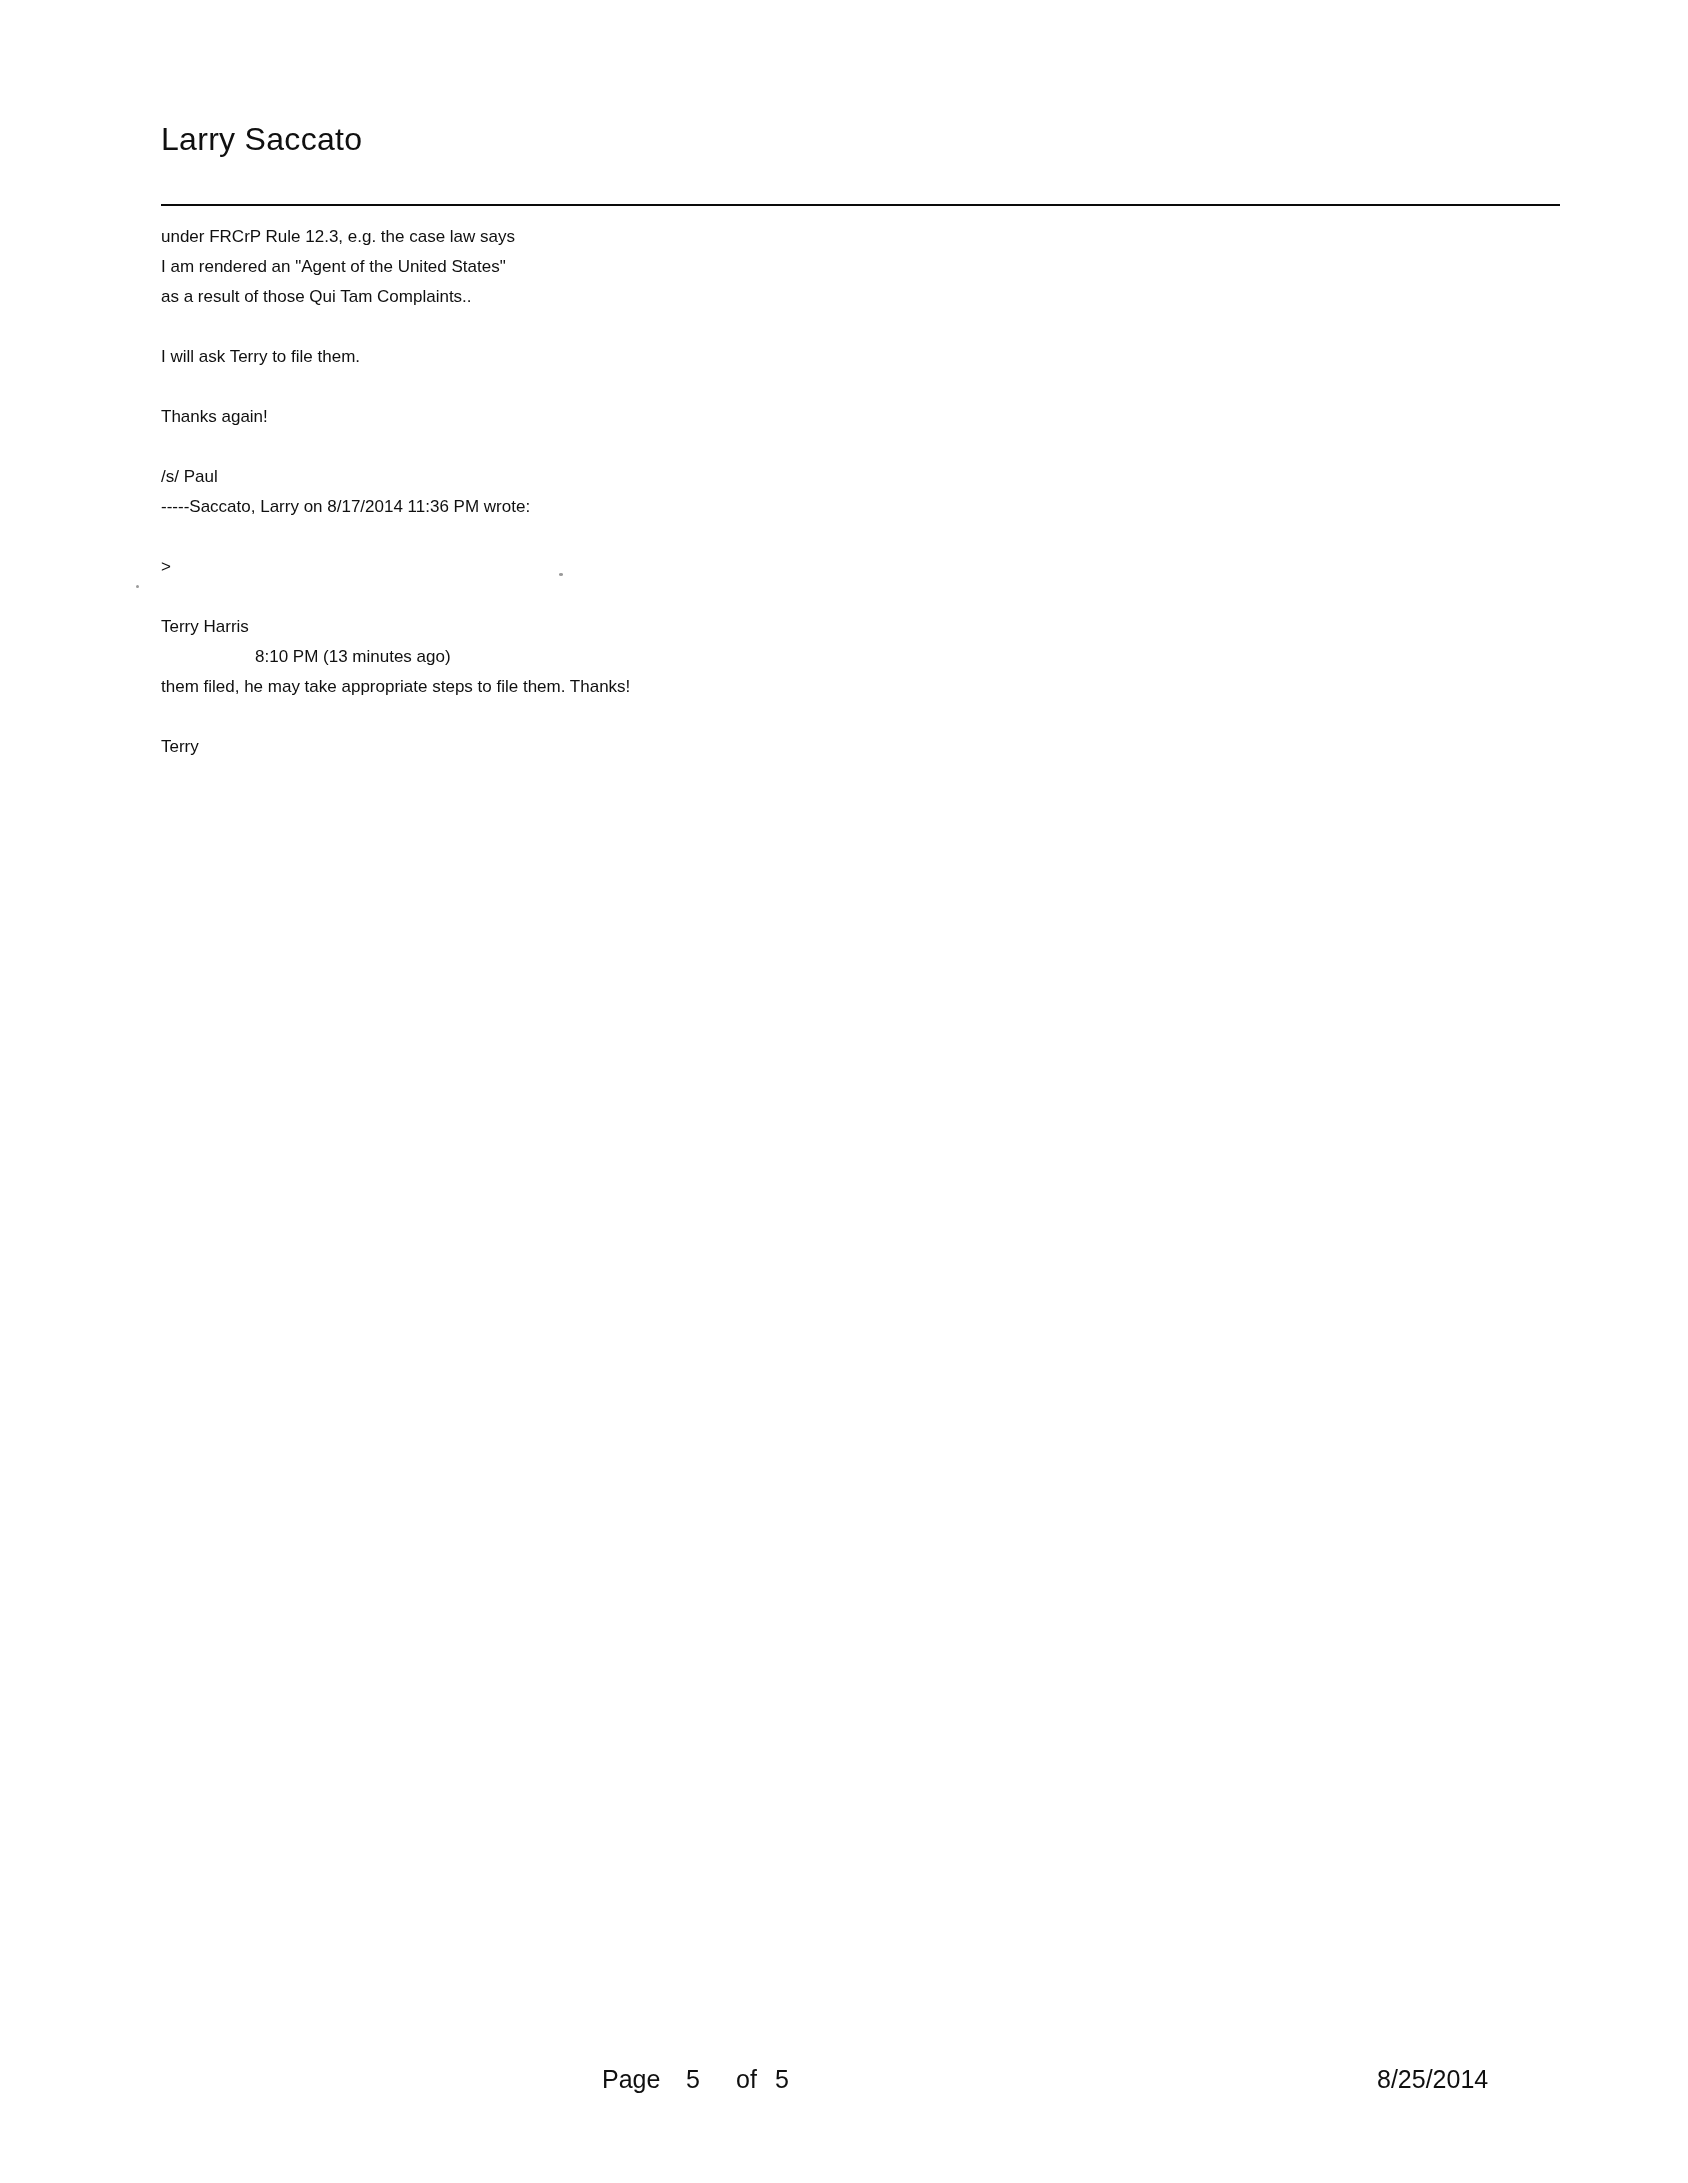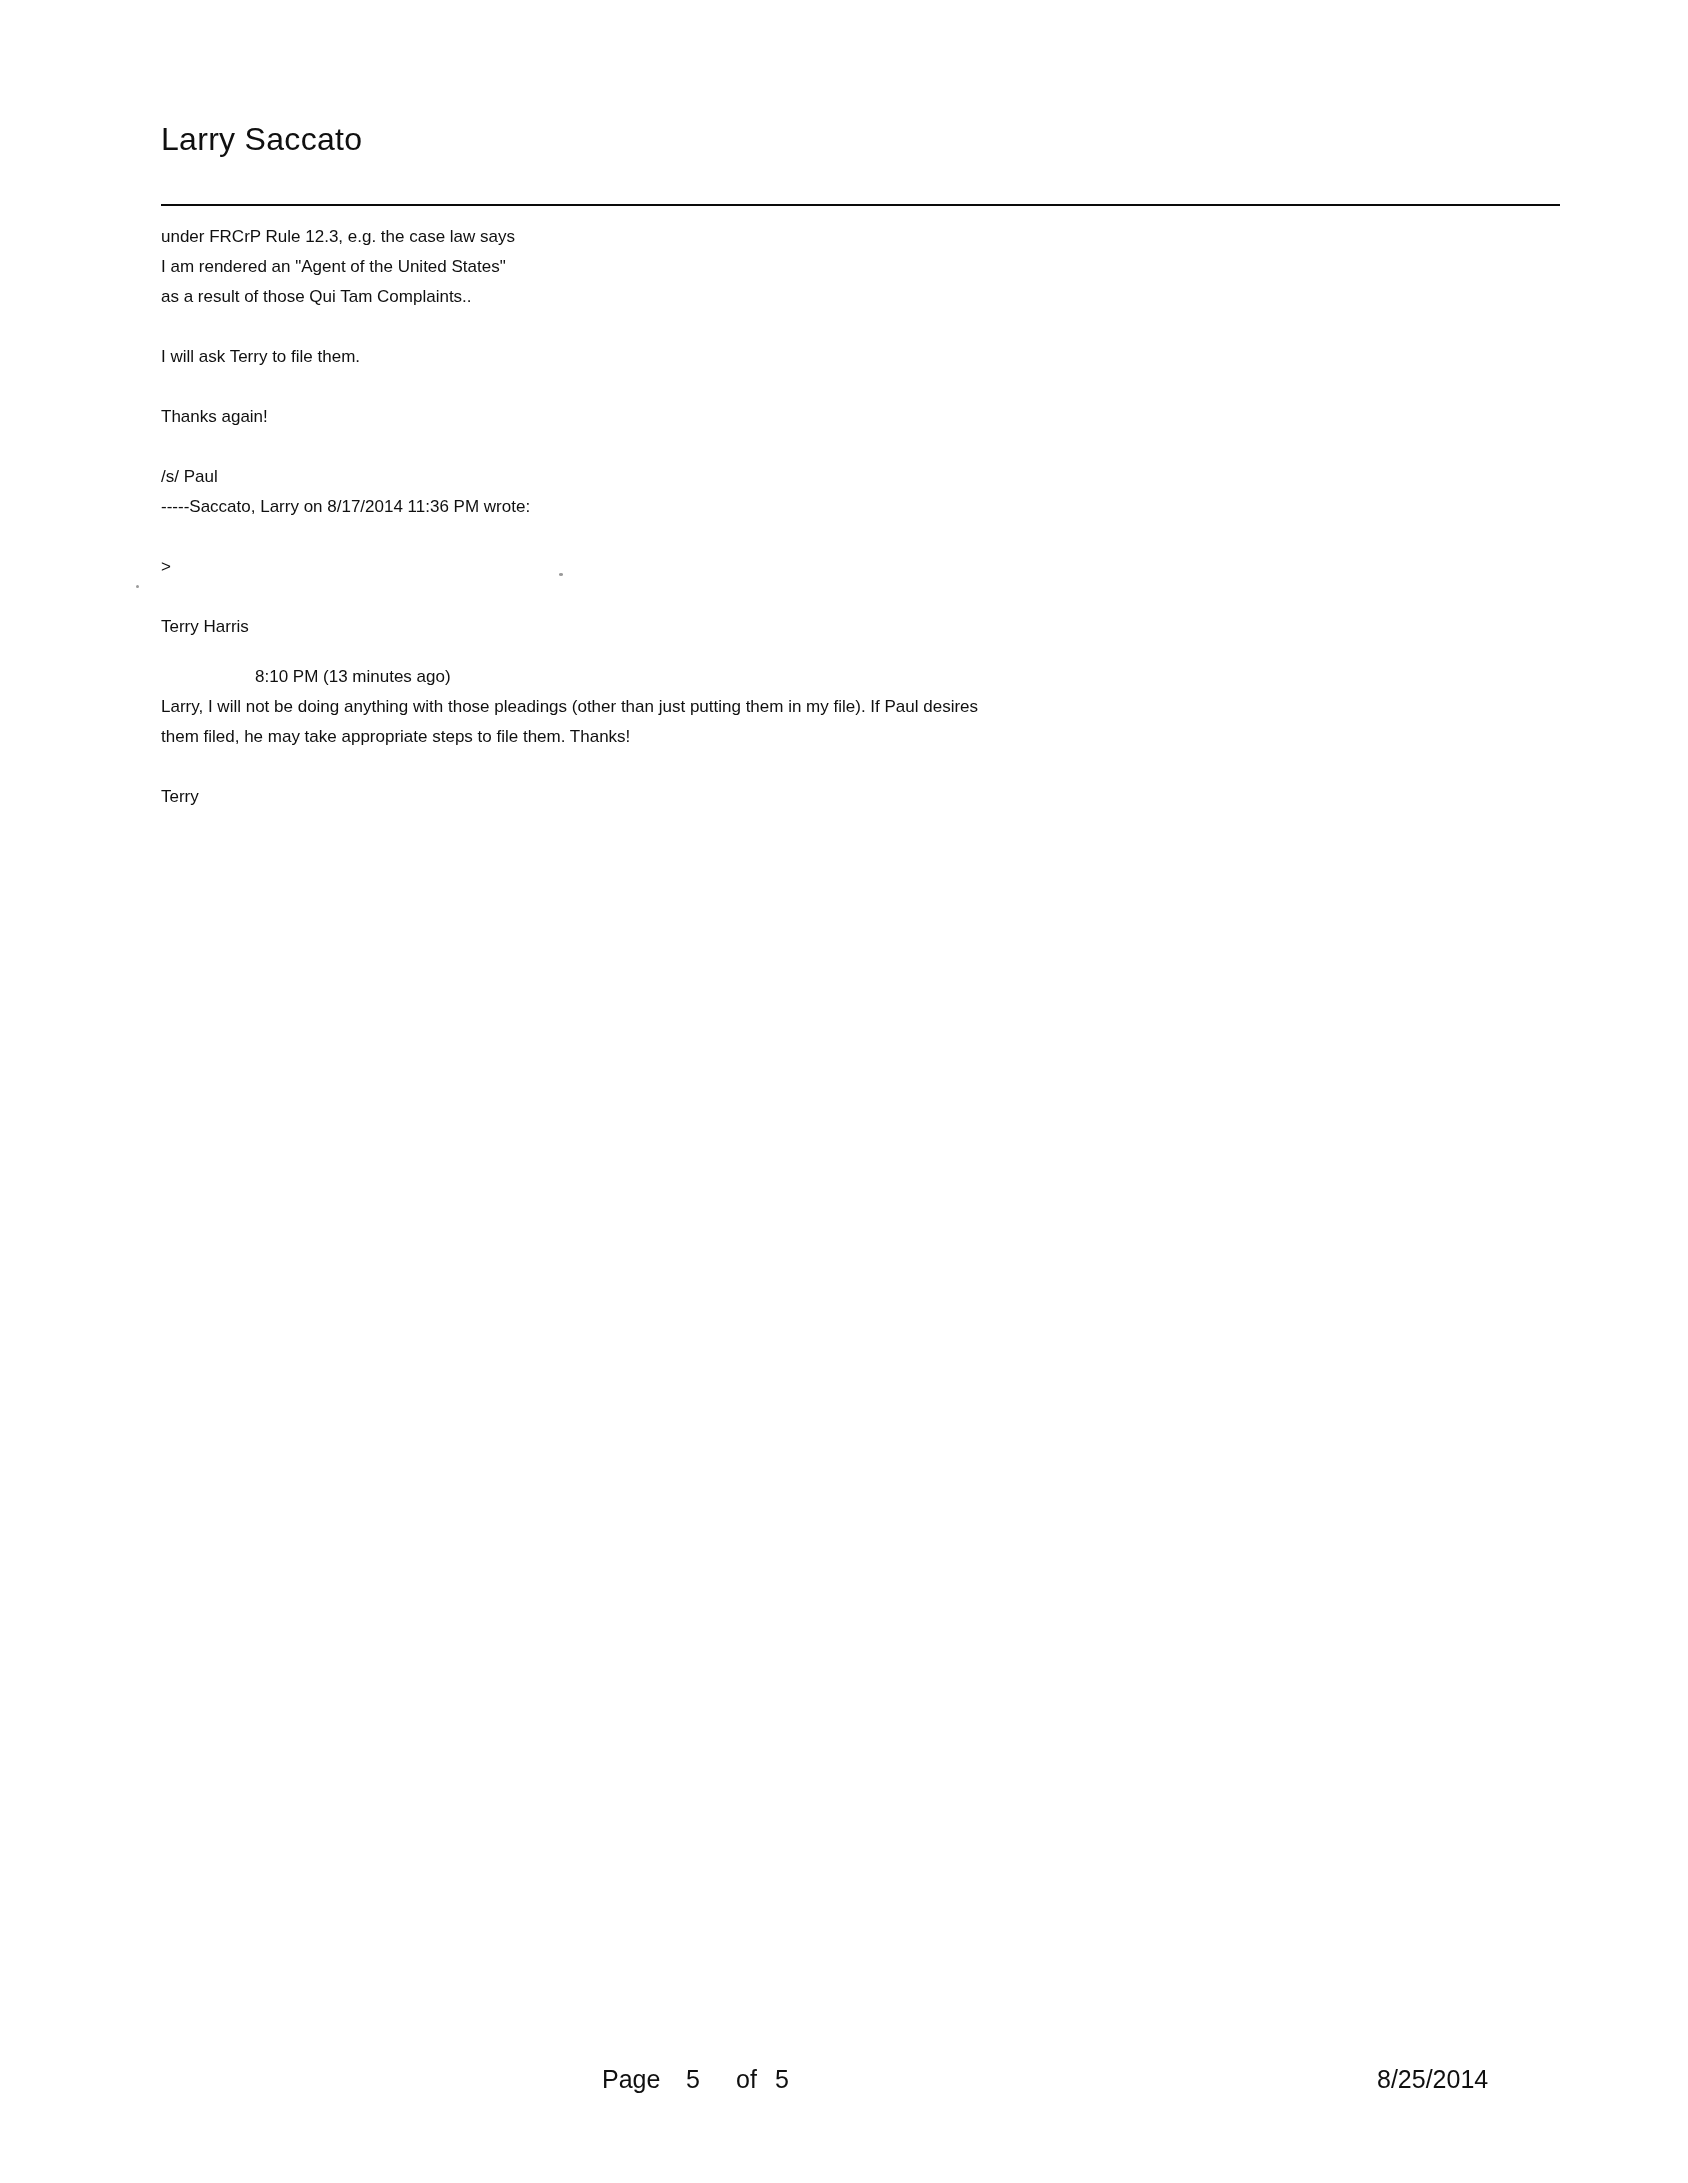--- a/index.html
+++ b/index.html
@@ -37,21 +37,21 @@
   }
   .body-block {
     margin-top: 16px;
     font-size: 17px;
     line-height: 30px;
   }
   .line {
     min-height: 30px;
     white-space: pre-wrap;
   }
-  .indent-1 { padding-left: 94px; margin-top: 20px; }
+  .indent-1 { padding-left: 94px; }
   .indent-2 { padding-left: 189px; }
   .footer {
     position: absolute;
     left: 0;
     top: 2064px;
     width: 1688px;
     height: 40px;
     font-size: 25px;
     line-height: 30px;
   }
@@ -92,21 +92,20 @@
       <div class="line"></div>
       <div class="line">Thanks again!</div>
       <div class="line"></div>
       <div class="line">/s/ Paul</div>
       <div class="line">-----Saccato, Larry on 8/17/2014 11:36 PM wrote:</div>
       <div class="line"></div>
       <div class="line">&gt;</div>
       <div class="line"></div>
       <div class="line">Terry Harris</div>
       <div class="line indent-1">8:10 PM (13 minutes ago)</div>
-      <div class="line">Larry, I will not be doing anything with those pleadings (other than just putting them in my file). If Paul desires</div>
       <div class="line">them filed, he may take appropriate steps to file them. Thanks!</div>
       <div class="line"></div>
       <div class="line">Terry</div>
     </div>
 
   </div>
 
   <div class="footer">
     <span class="f-page">Page</span>
     <span class="f-num">5</span>

